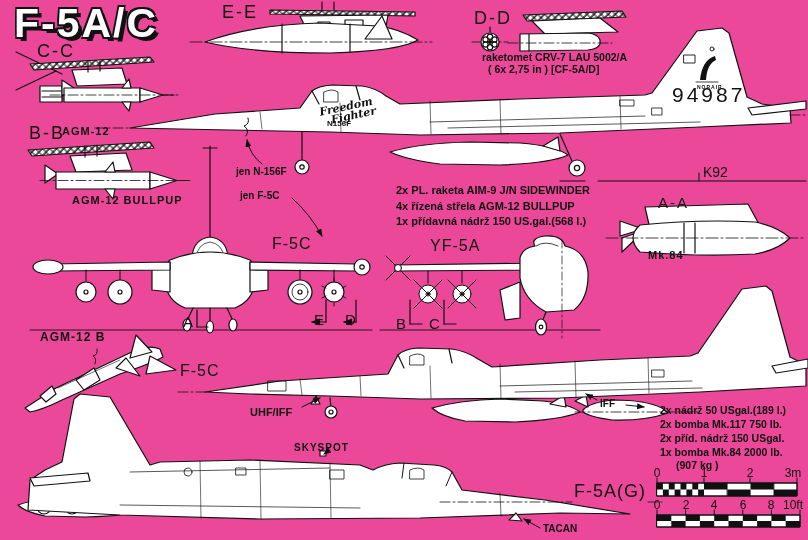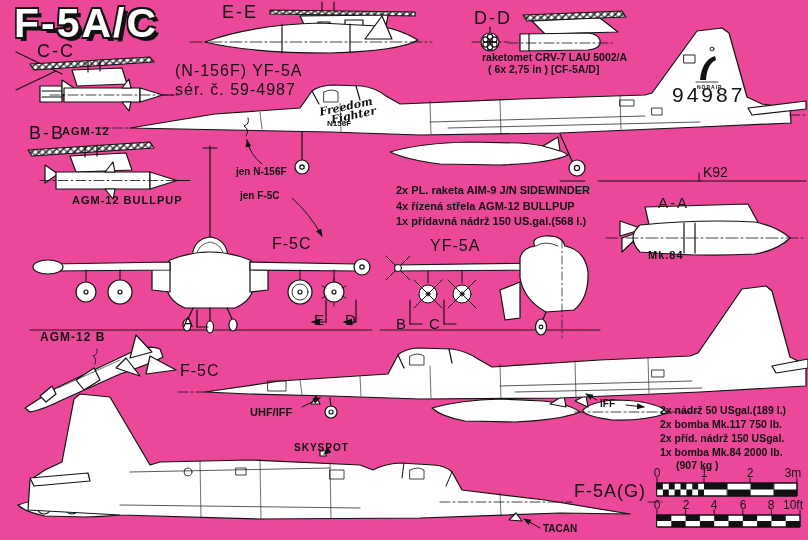--- a/index.html
+++ b/index.html
@@ -376,22 +376,20 @@
 
   <div class="lbl sec" style="left:29px;top:123px;">B-B</div>
   <div class="lbl cap" style="left:72px;top:194px;">AGM-12 BULLPUP</div>
 
   <div class="lbl sec" style="left:222px;top:2px;">E-E</div>
 
   <div class="lbl sec" style="left:474px;top:8px;">D-D</div>
   <div class="lbl cap-s" style="left:482px;top:51px;">raketomet CRV-7  LAU 5002/A</div>
   <div class="lbl cap-s" style="left:488px;top:63px;">( 6x 2,75 in )      [CF-5A/D]</div>
 
-  <div class="lbl view-title" style="left:175px;top:62px;">(N-156F) YF-5A</div>
-  <div class="lbl view-title" style="left:175px;top:81px;">sér. č. 59-4987</div>
   <div class="lbl nosecode" style="left:287px;top:119px;margin-left:40px;">N156F</div>
   <div class="lbl script" style="left:320px;top:102px;">
     <div>Freedom</div>
     <div style="padding-left:10px;">Fighter</div>
   </div>
   <div class="lbl serial" style="left:672px;top:83px;">94987</div>
   <div class="lbl tiny" style="left:697px;top:84px;">NORAIR</div>
   <div class="lbl callout" style="left:236px;top:166px;">jen N-156F</div>
   <div class="lbl callout" style="left:240px;top:190px;">jen F-5C</div>
   <div class="lbl" style="left:703px;top:164px;font-size:14px;">K92</div>

